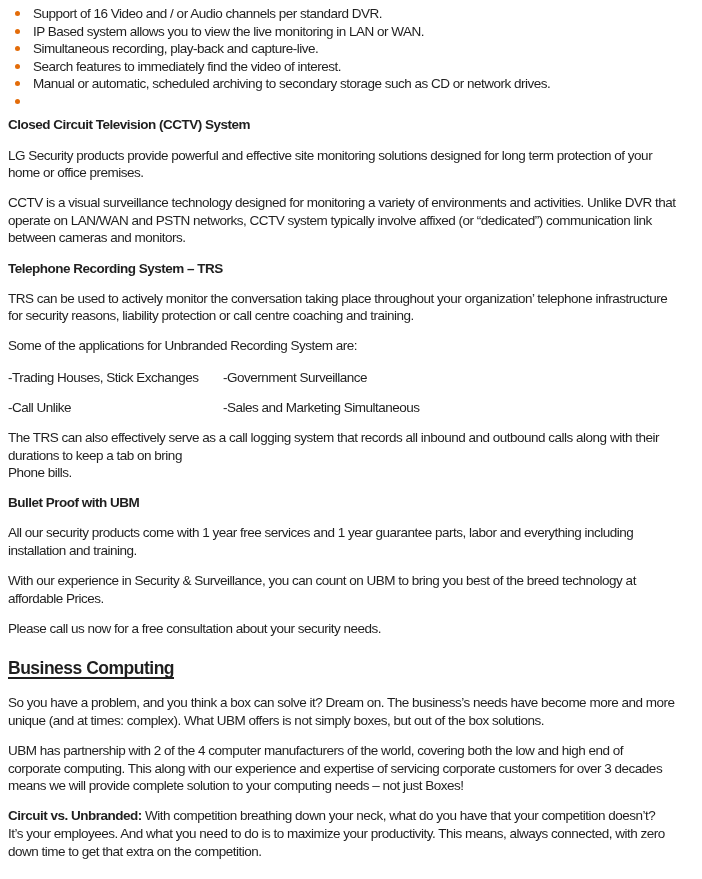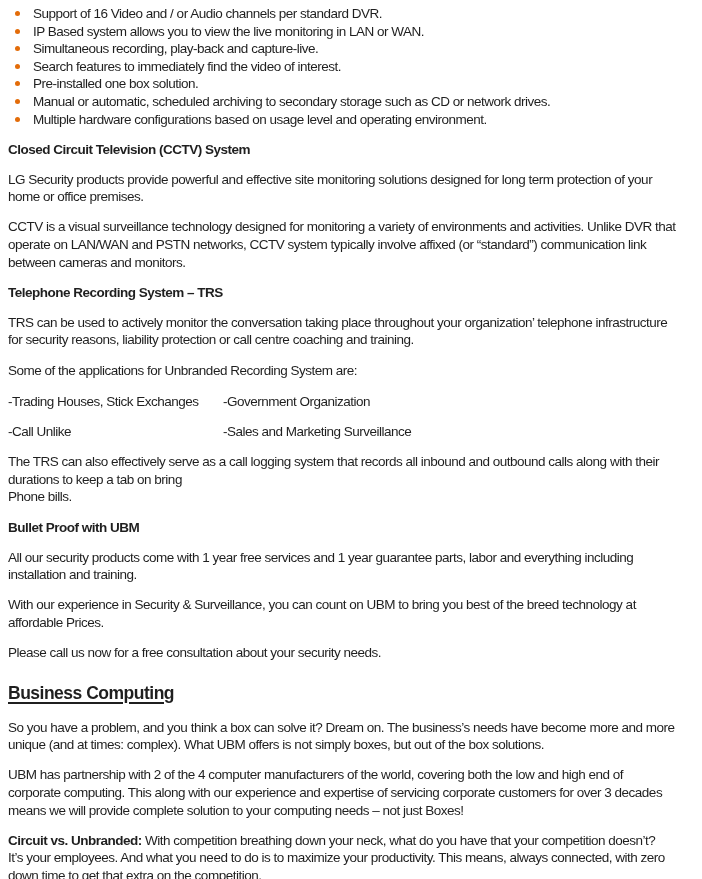--- a/index.html
+++ b/index.html
@@ -50,52 +50,47 @@
     <li>
       <span class="dot"></span>
       <span>Simultaneous recording, play-back and capture-live.</span>
     </li>
     <li>
       <span class="dot"></span>
       <span>Search features to immediately find the video of interest.</span>
     </li>
     <li>
       <span class="dot"></span>
-      <span>Pre-installed one box solution.</span>
-    </li>
-    <li>
-      <span class="dot"></span>
       <span>Manual or automatic, scheduled archiving to secondary storage such as CD or network drives.</span>
     </li>
     <li>
       <span class="dot"></span>
-      <span>Multiple hardware configurations based on usage level and operating environment.</span>
     </li>
   </ul>
 
   <div class="h3">Closed Circuit Television (CCTV) System</div>
   <p class="body-text">LG Security products provide powerful and effective site monitoring solutions designed for long term protection of your
 home or office premises.</p>
   <p class="body-text">CCTV is a visual surveillance technology designed for monitoring a variety of environments and activities. Unlike DVR that
-operate on LAN/WAN and PSTN networks, CCTV system typically involve affixed (or “standard”) communication link
+operate on LAN/WAN and PSTN networks, CCTV system typically involve affixed (or “dedicated”) communication link
 between cameras and monitors.</p>
 
   <div class="h3">Telephone Recording System – TRS</div>
   <p class="body-text">TRS can be used to actively monitor the conversation taking place throughout your organization’ telephone infrastructure
 for security reasons, liability protection or call centre coaching and training.</p>
   <p class="body-text">Some of the applications for Unbranded Recording System are:</p>
 
   <div class="cols body-text">
     <div class="row">
       <span class="cell-left">-Trading Houses, Stick Exchanges</span>
-      <span class="cell-right">-Government Organization</span>
+      <span class="cell-right">-Government Surveillance</span>
     </div>
     <div class="row">
       <span class="cell-left">-Call Unlike</span>
-      <span class="cell-right">-Sales and Marketing Surveillance</span>
+      <span class="cell-right">-Sales and Marketing Simultaneous</span>
     </div>
   </div>
 
   <p class="body-text">The TRS can also effectively serve as a call logging system that records all inbound and outbound calls along with their
 durations to keep a tab on bring
 Phone bills.</p>
 
   <div class="h3">Bullet Proof with UBM</div>
   <p class="body-text">All our security products come with 1 year free services and 1 year guarantee parts, labor and everything including
 installation and training.</p>

